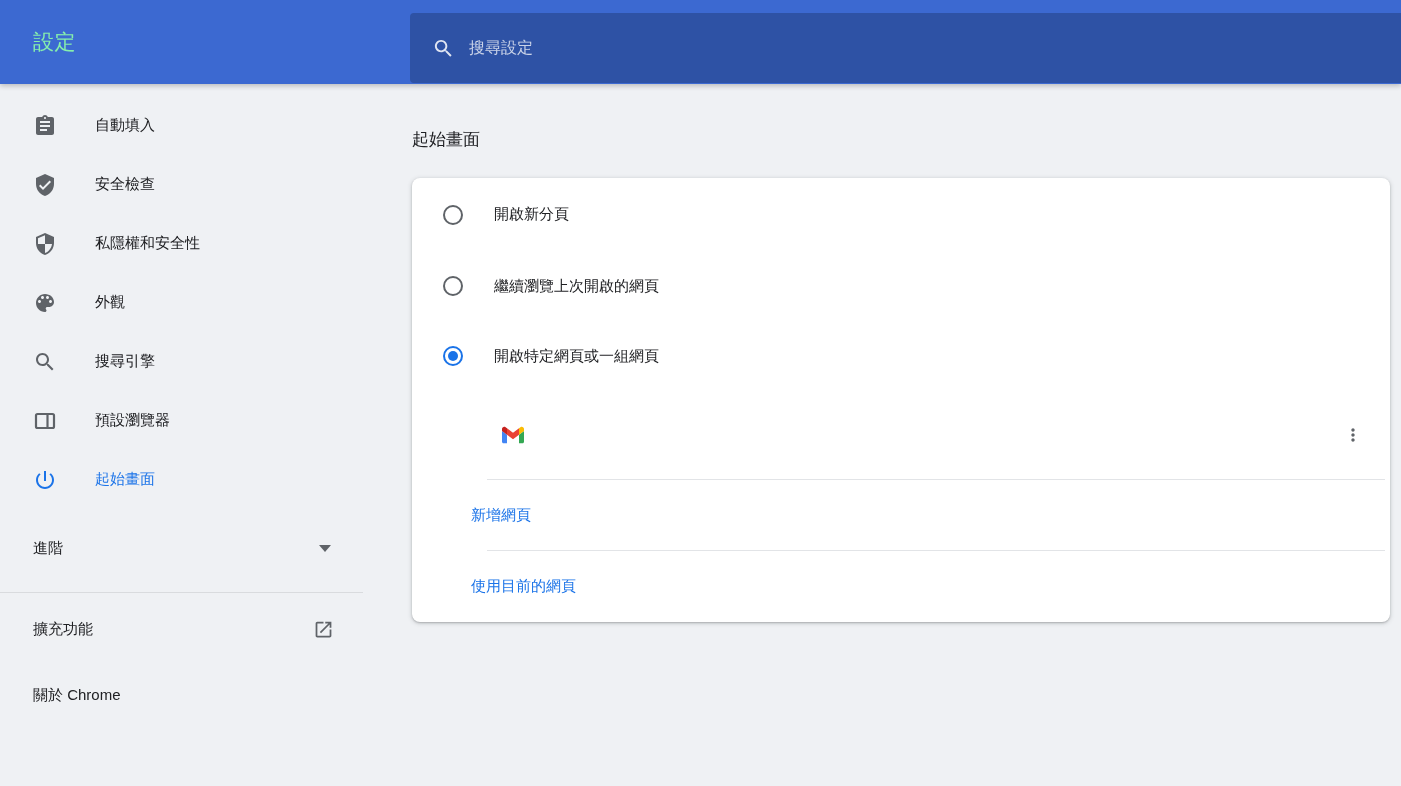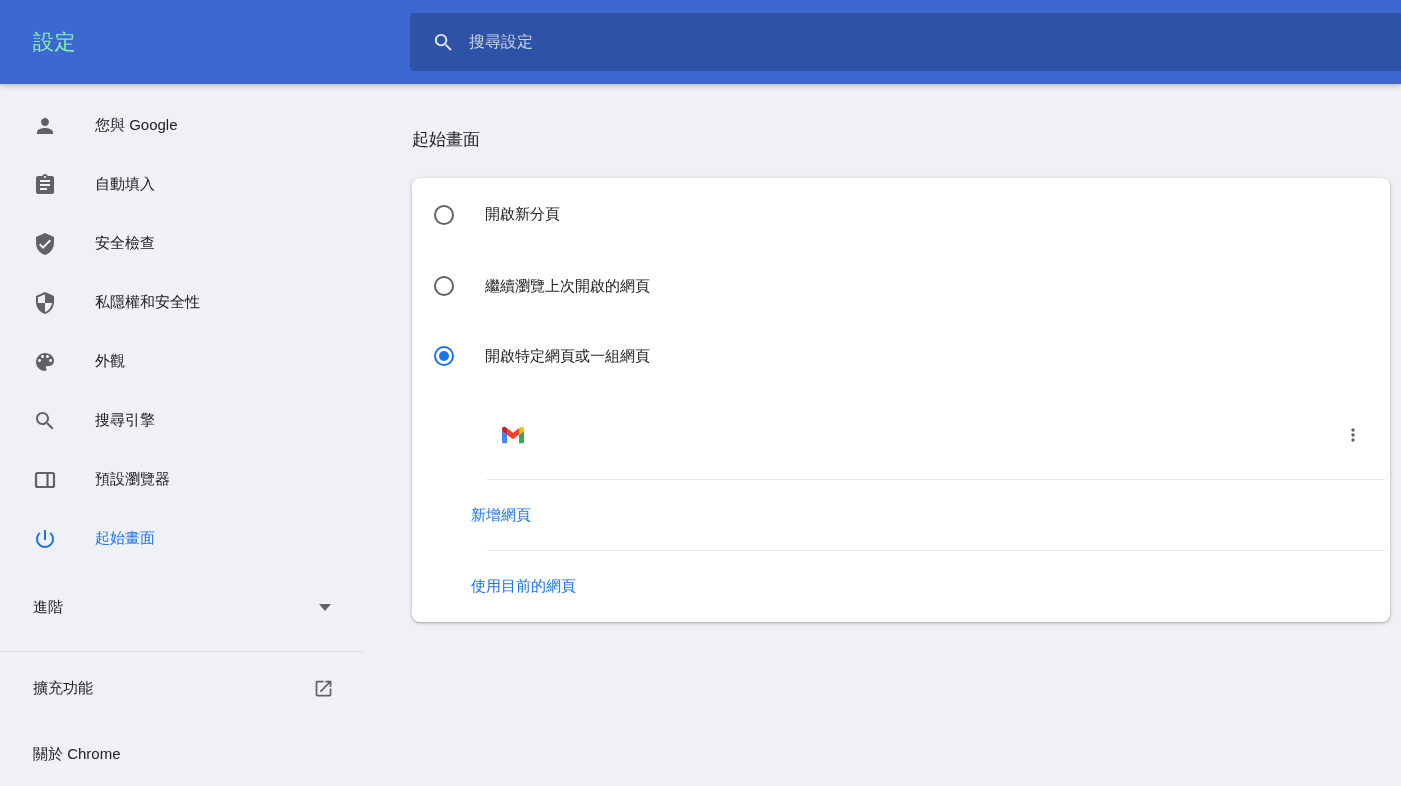--- a/index.html
+++ b/index.html
@@ -17,21 +17,21 @@
     background:#3c69d1;
     box-shadow:0 2px 5px rgba(0,0,0,.22);
     z-index:10;
   }
   .header-title {
     position:absolute; left:33px; top:0; height:84px;
     display:flex; align-items:center;
     color:#86efac; font-size:21px; letter-spacing:.5px;
   }
   .search-box {
-    position:absolute; left:410px; top:13px; right:0; height:58px;
+    position:absolute; left:410px; top:13px; right:0; height:70px;
     background:#2e52a5;
     border-radius:4px 0 0 4px;
     display:flex; align-items:center;
   }
   .search-box svg { width:23px; height:23px; margin-left:22px; fill:rgba(255,255,255,.85); flex:none; }
   .search-input {
     flex:1; margin-left:14px; margin-right:20px;
     background:transparent; border:none; outline:none;
     font-size:16px; color:#ffffff;
     font-family:inherit;
@@ -79,21 +79,21 @@
   .section-title {
     position:absolute; left:49px; top:44px;
     font-size:17px; font-weight:400; color:#202124;
   }
   .card {
     position:absolute; left:49px; top:94px; width:978px; height:444px;
     background:#ffffff; border-radius:8px;
     box-shadow:0 1px 2px rgba(60,64,67,.30), 0 1px 4px 1px rgba(60,64,67,.14);
   }
   .option-row {
-    display:flex; align-items:center; padding-left:22px; cursor:pointer;
+    display:flex; align-items:center; padding-left:31px; cursor:pointer;
   }
   .option-row.r1 { height:73px; }
   .option-row.r2 { height:70px;text-align:center; }
   .option-row.r3 { height:70px; }
   .radio {
     width:20px; height:20px; border-radius:50%;
     border:2px solid #5f6368; flex:none; position:relative;
   }
   .radio.selected { border-color:#1a73e8; }
   .radio.selected::after {
@@ -133,26 +133,20 @@
   <div class="search-box">
     <svg viewBox="0 0 24 24">
         <path d="M15.5 14h-.79l-.28-.27C15.41 12.59 16 11.11 16 9.5 16 5.91 13.09 3 9.5 3S3 5.91 3 9.5 5.91 16 9.5 16c1.61 0 3.09-.59 4.23-1.57l.27.28v.79l5 4.99L20.49 19l-4.99-5zm-6 0C7.01 14 5 11.99 5 9.5S7.01 5 9.5 5 14 7.01 14 9.5 11.99 14 9.5 14z"></path>
       </svg>
     <input class="search-input" type="text" placeholder="搜尋設定" style="">
   </div>
 </div>
 
 <div class="sidebar">
 
-  <div class="nav-item">
-    <span class="nav-icon"><svg viewBox="0 0 24 24">
-          <path d="M12 12c2.21 0 4-1.79 4-4s-1.79-4-4-4-4 1.79-4 4 1.79 4 4 4zm0 2c-2.67 0-8 1.34-8 4v2h16v-2c0-2.66-5.33-4-8-4z"></path>
-        </svg></span>
-    <span class="nav-label">您與 Google</span>
-  </div>
 
   <div class="nav-item">
     <span class="nav-icon"><svg viewBox="0 0 24 24">
           <path d="M19 3h-4.18C14.4 1.84 13.3 1 12 1c-1.3 0-2.4.84-2.82 2H5c-1.1 0-2 .9-2 2v14c0 1.1.9 2 2 2h14c1.1 0 2-.9 2-2V5c0-1.1-.9-2-2-2zm-7 0c.55 0 1 .45 1 1s-.45 1-1 1-1-.45-1-1 .45-1 1-1zm2 14H7v-2h7v2zm3-4H7v-2h10v2zm0-4H7V7h10v2z"></path>
         </svg></span>
     <span class="nav-label">自動填入</span>
   </div>
 
   <div class="nav-item">
     <span class="nav-icon"><svg viewBox="0 0 24 24">

